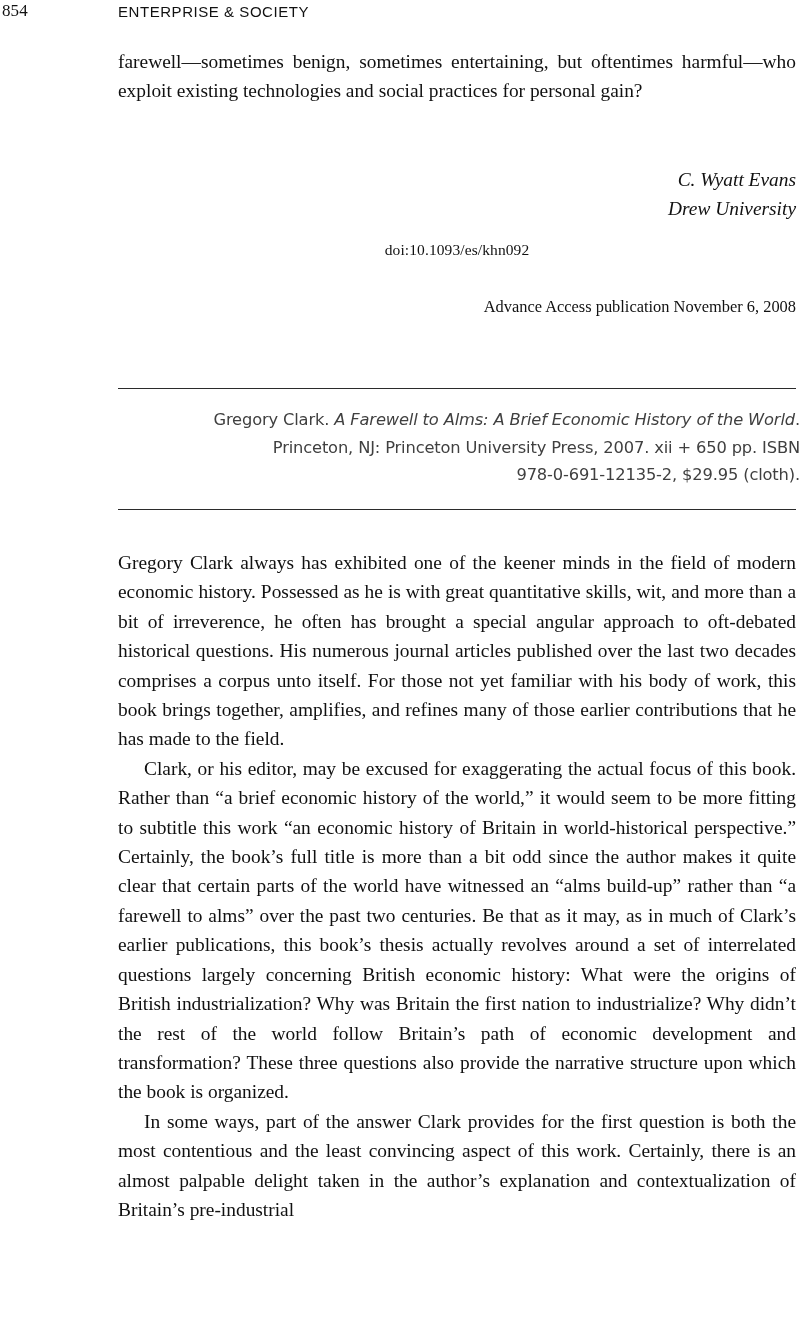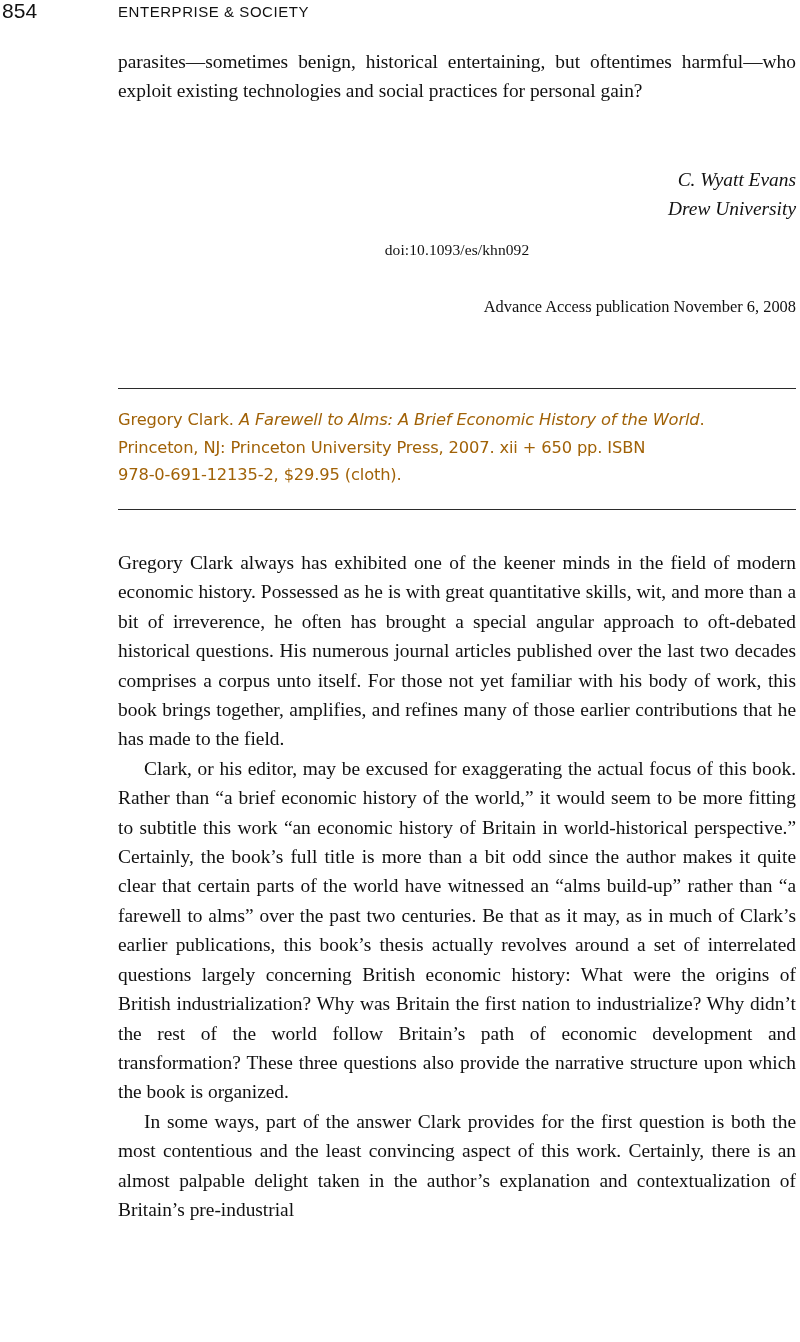--- a/index.html
+++ b/index.html
@@ -28,22 +28,22 @@
     width: 800px;
     height: 26px;
     display: flex;
     align-items: flex-start;
   }
 
   .folio {
     position: absolute;
     left: 2px;
     top: 0px;
-    font-family: Liberation Sans, sans-serif;
-    font-size: 21px;
+    font-family: Liberation Serif, serif;
+    font-size: 17px;
     line-height: 22px;
     letter-spacing: 0.1px;
     color: #111111;
   }
 
   .journal-title {
     position: absolute;
     left: 118px;
     top: 1px;
     font-family: "Liberation Sans", "DejaVu Sans", sans-serif;
@@ -129,22 +129,22 @@
 
   
   .citation {
     position: absolute;
     left: 118px;
     width: 682px;
     top: 406px;
     font-family: "DejaVu Sans", "Liberation Sans", sans-serif;
     font-size: 16.3px;
     line-height: 27.6px;
-    color: #a16207;
-    text-align: left;
+    color: #404040;
+    text-align: right;
     letter-spacing: -0.15px;
   }
 
   .citation .cite-line {
     display: block;
     white-space: nowrap;
   }
 
   .citation .title {
     font-style: italic;
@@ -166,21 +166,21 @@
 <body>
 
 <div class="page">
 
   <div class="running-head">
     <span class="folio">854</span>
     <span class="journal-title">ENTERPRISE &amp; SOCIETY</span>
   </div>
 
   <div class="tail-para">
-    <p class="body">parasites—sometimes benign, historical entertaining, but oftentimes harmful—who exploit existing technologies and social practices for personal gain?</p>
+    <p class="body">farewell—sometimes benign, sometimes entertaining, but oftentimes harmful—who exploit existing technologies and social practices for personal gain?</p>
   </div>
 
   <div class="signature">
     <span class="line">C. Wyatt Evans</span>
     <span class="line">Drew University</span>
   </div>
 
   <div class="doi">doi:10.1093/es/khn092</div>
 
   <div class="advance-access">Advance Access publication November 6, 2008</div>

